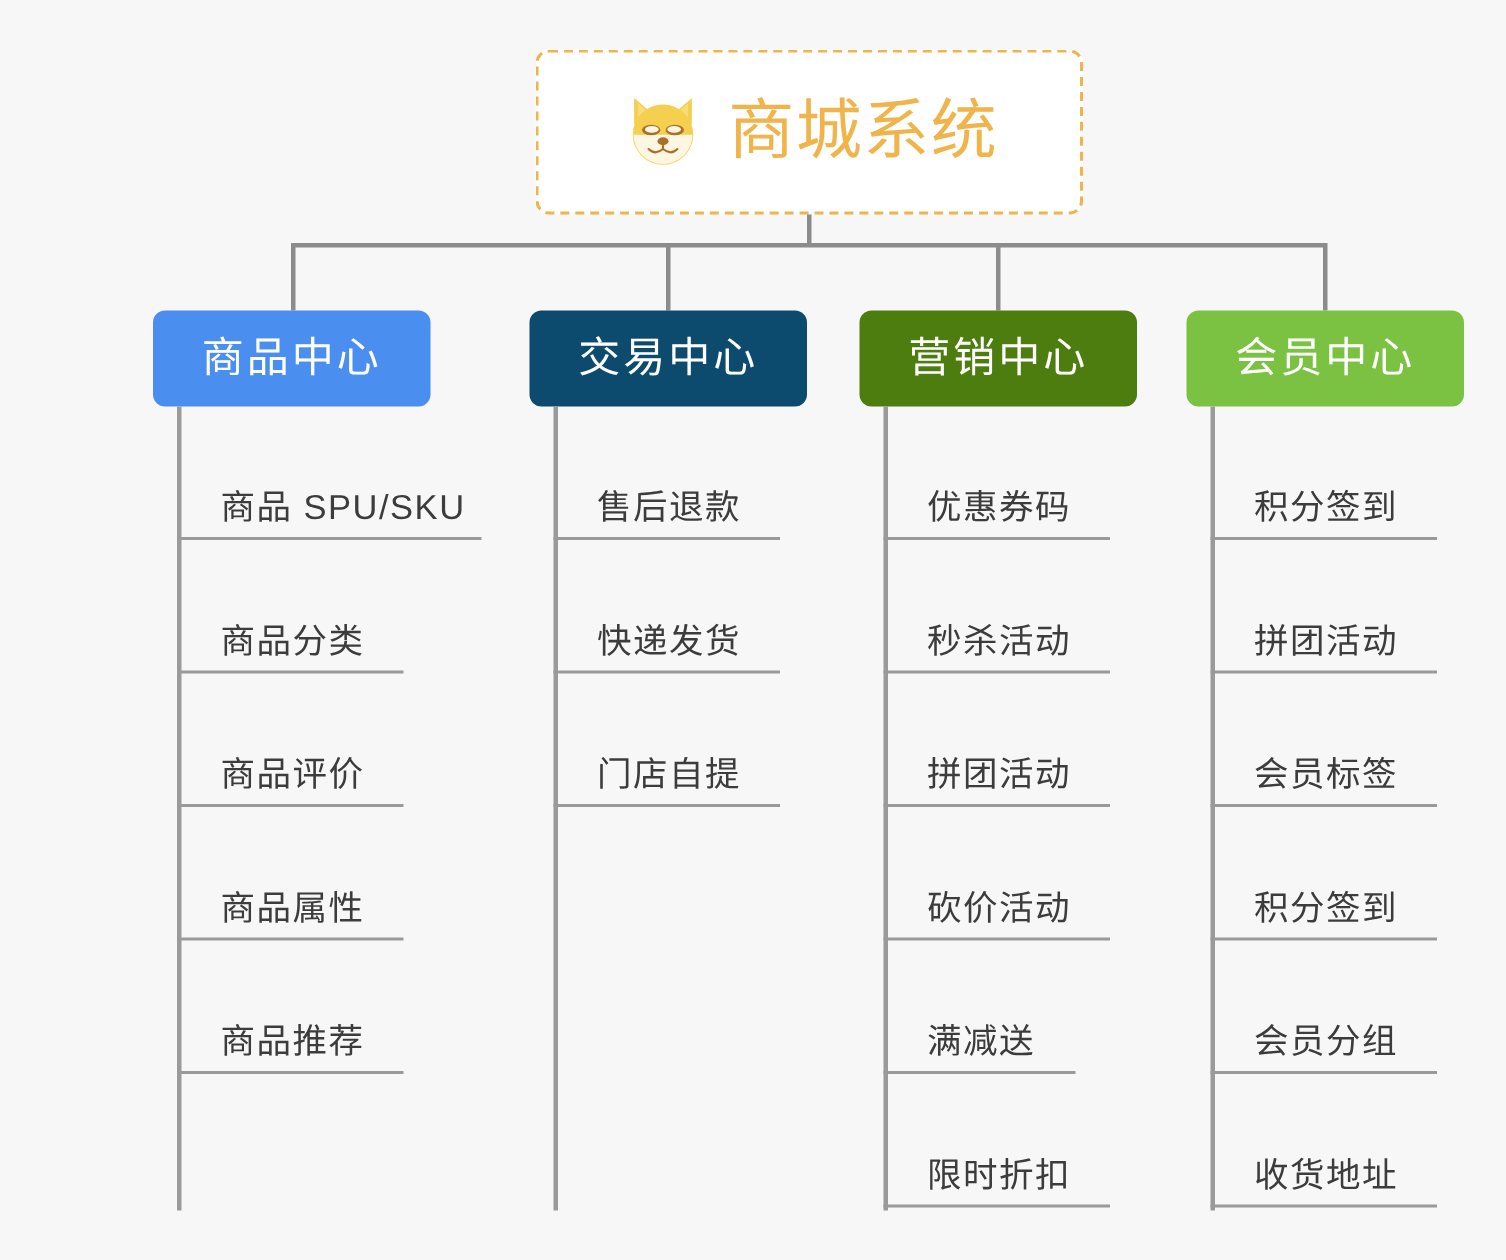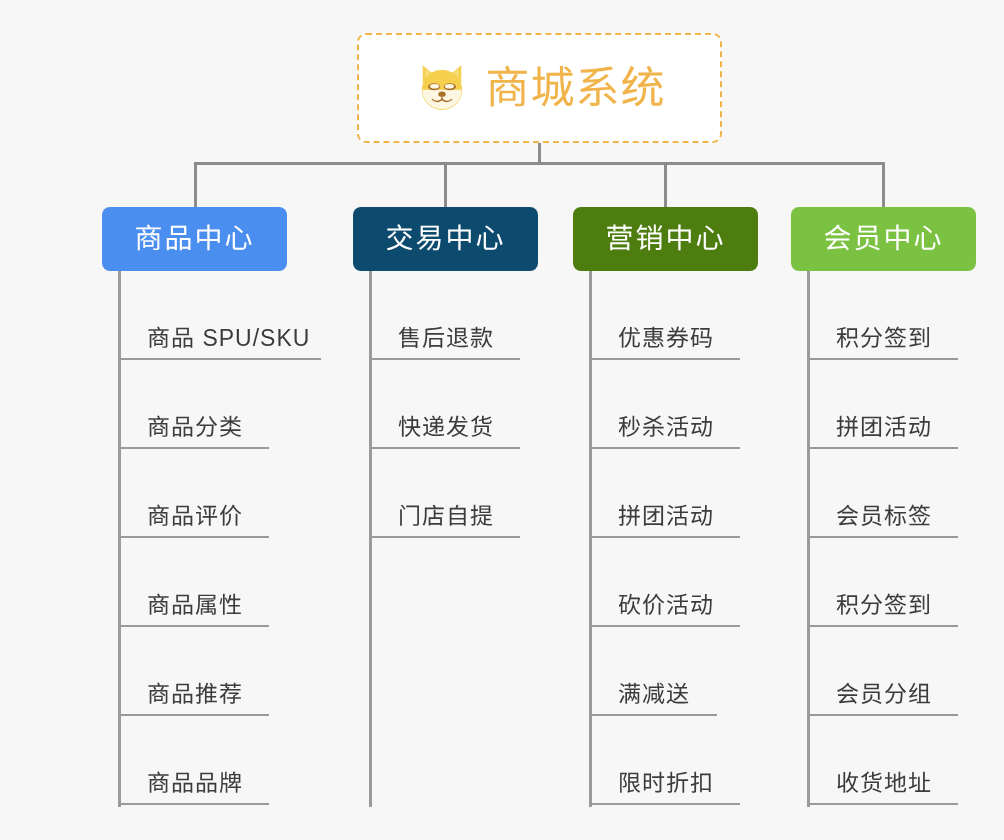--- a/index.html
+++ b/index.html
@@ -175,24 +175,20 @@
         <span class="leaf-rule" style="width:151px;"></span>
       </div>
       <div class="leaf">
         <span class="leaf-text">商品属性</span>
         <span class="leaf-rule" style="width:151px;"></span>
       </div>
       <div class="leaf">
         <span class="leaf-text">商品推荐</span>
         <span class="leaf-rule" style="width:151px;"></span>
       </div>
-      <div class="leaf">
-        <span class="leaf-text">商品品牌</span>
-        <span class="leaf-rule" style="width:151px;"></span>
-      </div>
     </div>
   </div>
 
   <div class="column" style="left:309px;">
     <div class="cat-box" style="background:#0c4a6e;">
       <span class="cat-label">交易中心</span>
     </div>
     <div class="spine" style="height:536px;"></div>
     <div class="leaves">
       <div class="leaf">

